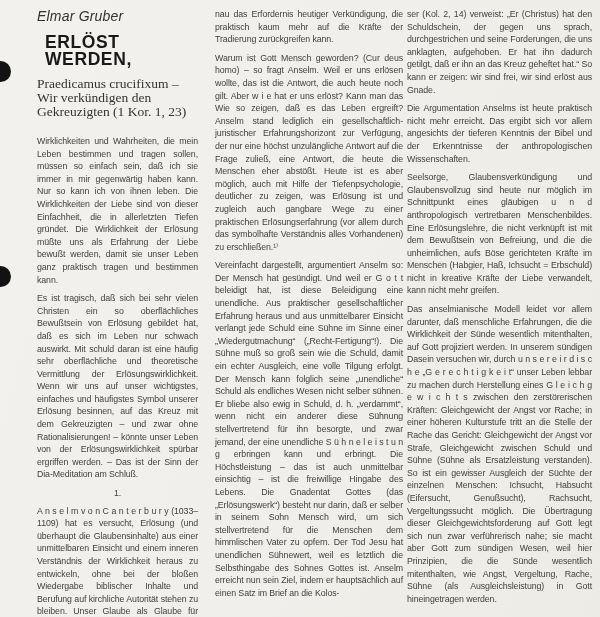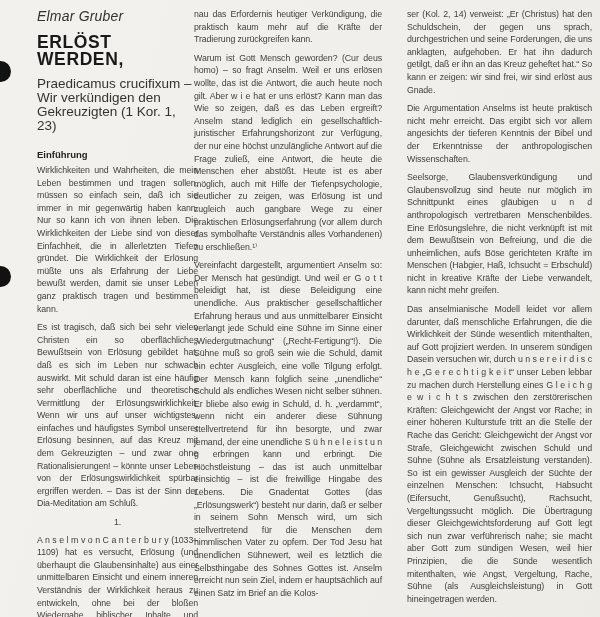--- a/index.html
+++ b/index.html
@@ -19,41 +19,42 @@
     position: absolute;
     left: 0; width: 11px; height: 21px;
     background: #121212;
     border-radius: 0 11px 11px 0;
   }
   .punch.top { top: 61px; }
   .punch.mid { top: 266px; }
 
   .col { position: absolute; top: 8px; }
   .col1 { left: 37px;  width: 161px; }
-  .col2 { left: 194px; width: 188px; }
+  .col2 { left: 215px; width: 188px; }
   .col3 { left: 407px; width: 185px; }
 
   .author {
     font-style: italic;
     font-size: 14px; line-height: 16px;
     letter-spacing: 0.2px;
     color: #333230;
     margin: 0 0 10px 0;
   }
   .title {
     font-weight: bold;
     font-size: 17.5px; line-height: 17px;
     letter-spacing: 0.6px;
     color: #191919;
-    margin: 0;
+    margin: 8px;
   }
   .subtitle {
     font-size: 13.5px; line-height: 14px;
     color: #343330;
     margin: 9px 0 16px 0;
+    font-family: Liberation Serif, serif;
   }
   .intro-heading {
     font-weight: bold;
     font-size: 9.5px; line-height: 12px;
     color: #242321;
     margin: 0 0 3px 0;
   }
   .body-text {
     font-size: 8.8px;
     line-height: 12.6px;
@@ -72,21 +73,20 @@
 
 <div class="page">
 
   <div class="punch top"></div>
   <div class="punch mid"></div>
 
   <div class="col col1">
     <div class="author">Elmar Gruber</div>
     <div class="title">ERLÖST WERDEN,</div>
     <div class="subtitle">Praedicamus crucifixum – Wir verkündigen den Gekreuzigten (1 Kor. 1, 23)</div>
-    <div class="intro-heading">Einführung</div>
     <div class="body-text">
       <p>Wirklichkeiten und Wahrheiten, die mein Leben bestimmen und tragen sollen, müssen so einfach sein, daß ich sie immer in mir gegenwärtig haben kann. Nur so kann ich von ihnen leben. Die Wirklichkeiten der Liebe sind von dieser Einfachheit, die in allerletzten Tiefen gründet. Die Wirklichkeit der Erlösung müßte uns als Erfahrung der Liebe bewußt werden, damit sie unser Leben ganz praktisch tragen und bestimmen kann.</p>
       <p>Es ist tragisch, daß sich bei sehr vielen Christen ein so oberflächliches Bewußtsein von Erlösung gebildet hat, daß es sich im Leben nur schwach auswirkt. Mit schuld daran ist eine häufig sehr oberflächliche und theoretische Vermittlung der Erlösungswirklichkeit. Wenn wir uns auf unser wichtigstes, einfaches und häufigstes Symbol unserer Erlösung besinnen, auf das Kreuz mit dem Gekreuzigten – und zwar ohne Rationalisierungen! – könnte unser Leben von der Erlösungswirklichkeit spürbar ergriffen werden. – Das ist der Sinn der Dia-Meditation am Schluß.</p>
       <div class="section-number">1.</div>
       <p>A n s e l m  v o n  C a n t e r b u r y (1033–1109) hat es versucht, Erlösung (und überhaupt die Glaubensinhalte) aus einer unmittelbaren Einsicht und einem inneren Verständnis der Wirklichkeit heraus zu entwickeln, ohne bei der bloßen Wiedergabe biblischer Inhalte und Berufung auf kirchliche Autorität stehen zu bleiben. Unser Glaube als Glaube für jeden Menschen auf dem Grund seiner Lebenserfahrung! Hier trifft Anselm in seinem Bestreben ge-</p>
     </div>
   </div>
 
   <div class="col col2">
     <div class="body-text">

